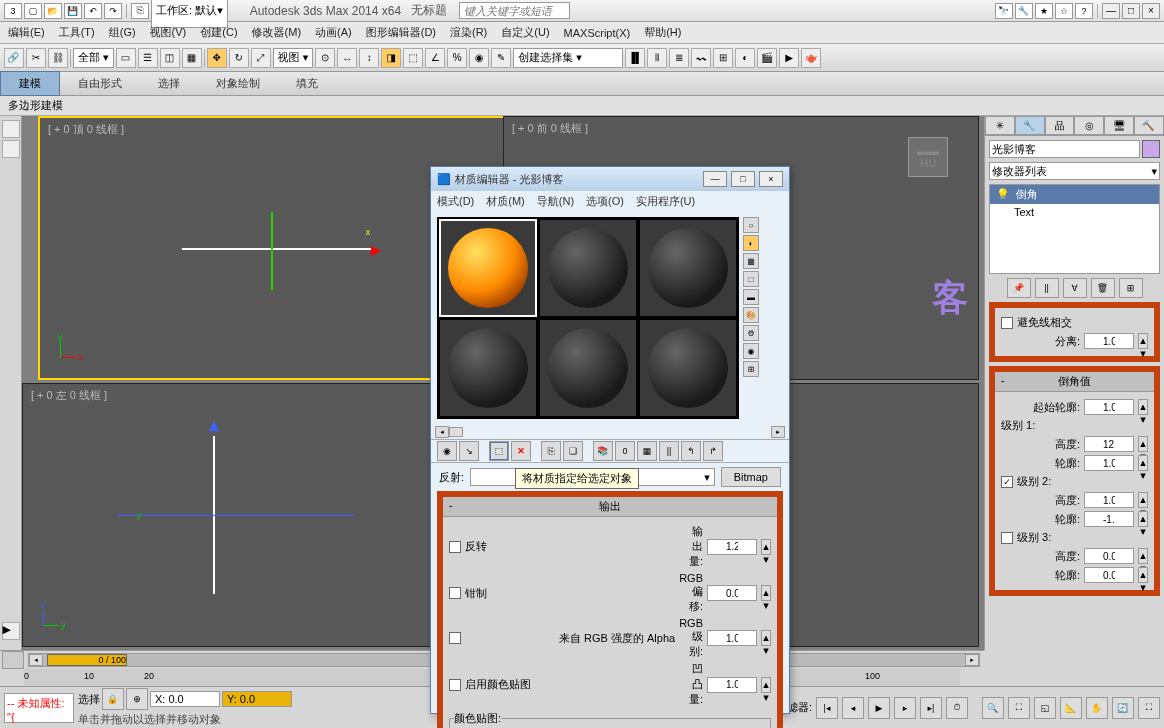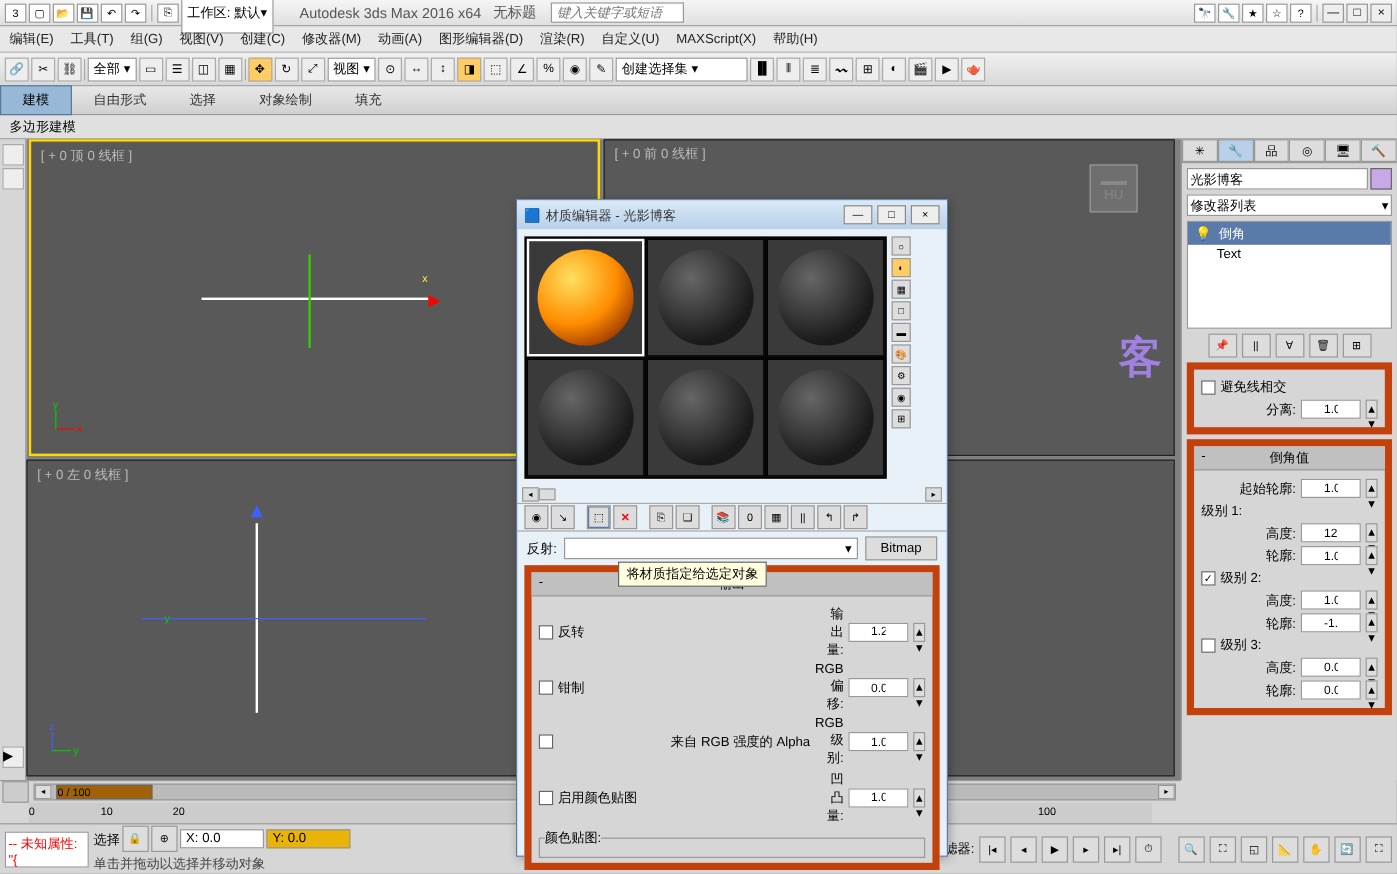--- a/index.html
+++ b/index.html
@@ -22,21 +22,21 @@
 .ribbon .tab.active{background:#98b8d8;color:#000;border:1px solid #5a7a9a}
 .subribbon{height:20px;background:#e0e0e0;display:flex;align-items:center;padding:0 8px;border-bottom:1px solid #aaa}
 .main{position:absolute;top:116px;left:0;right:0;bottom:78px;display:flex}
 .vp-area{flex:1;background:#808080;position:relative}
 .vp-toolbar{position:absolute;left:0;top:0;bottom:0;width:22px;background:#d6d6d6;border-right:1px solid #999;display:flex;flex-direction:column;align-items:center;padding-top:4px;gap:2px}
 .vp-toolbar .vbtn{width:18px;height:18px;border:1px solid #aaa;background:#eee;cursor:pointer}
 .viewports{position:absolute;left:22px;top:0;right:0;bottom:0}
 .viewport{position:absolute;background:#595959;border:1px solid #222}
 .viewport.active{border:2px solid #ffd800}
 .vp-label{position:absolute;top:4px;left:8px;color:#bbb;font-size:11px}
-.vp-tl{left:2px;top:0;width:49.5%;height:49.5%}
+.vp-tl{left:16px;top:0;width:49.5%;height:49.5%}
 .vp-tr{left:50%;top:0;width:49.5%;height:49.5%}
 .vp-bl{left:0;top:50%;width:49.5%;height:49.5%}
 .vp-br{left:50%;top:50%;width:49.5%;height:49.5%}
 .axis{position:absolute;bottom:20px;left:20px;width:30px;height:30px}
 .cmdpanel{width:180px;background:#d6d6d6;border-left:1px solid #999;display:flex;flex-direction:column}
 .cmd-tabs{height:20px;display:flex;border-bottom:1px solid #999}
 .cmd-tabs .ct{flex:1;border:1px solid #999;background:#ddd;display:flex;align-items:center;justify-content:center;font-size:10px;cursor:pointer}
 .cmd-body{flex:1;padding:4px;overflow:hidden}
 .cmd-input{width:100%;border:1px solid #999;background:#fff;height:18px;padding:0 2px;margin-bottom:4px}
 .cmd-dd{width:100%;border:1px solid #999;background:#fff;height:18px;padding:0 2px;margin-bottom:4px;display:flex;align-items:center;justify-content:space-between}
@@ -51,21 +51,21 @@
 .rollout .rb{padding:4px 6px}
 .param{display:flex;align-items:center;gap:4px;margin:3px 0;font-size:11px}
 .param label{flex:1;text-align:right}
 .spinner{width:50px;height:16px;border:1px solid #999;background:#fff;padding:0 18px;font-size:10px}
 .spinbtn{width:10px;height:16px;border:1px solid #999;background:#ddd;font-size:7px;display:flex;flex-direction:column}
 .spinbtn span{flex:1;display:flex;align-items:center;justify-content:center;cursor:pointer}
 .cb{width:12px;height:12px;border:1px solid #666;background:#fff;display:inline-flex;align-items:center;justify-content:center;font-size:9px}
 .timeline{position:absolute;bottom:42px;left:0;right:180px;height:36px;background:#d6d6d6;border-top:1px solid #999}
 .tl-top{height:18px;display:flex;align-items:center}
 .tl-slider{flex:1;height:14px;border:1px solid #999;background:#bbb;margin:0 4px;position:relative}
-.tl-slider .handle{position:absolute;left:0;width:80px;height:12px;background:#a16207;border:1px solid #666;text-align:left;font-size:9px}
+.tl-slider .handle{position:absolute;left:0;width:80px;height:12px;background:#eab308;border:1px solid #666;text-align:right;font-size:9px}
 .tl-ruler{height:18px;background:#ccc;position:relative;margin:0 24px}
 .statusbar{position:absolute;bottom:0;left:0;right:0;height:42px;background:#d6d6d6;border-top:1px solid #999;display:flex;align-items:center;padding:0 4px;gap:4px}
 .statusbar .sbtn{width:22px;height:22px;border:1px solid #999;background:#ddd;cursor:pointer;display:flex;align-items:center;justify-content:center;font-size:9px}
 .statusbar .red{color:red}
 
 .matdlg{position:absolute;left:430px;top:166px;width:360px;height:548px;background:#e8f0f8;border:1px solid #5a7aaa;box-shadow:2px 2px 8px rgba(0,0,0,.3);z-index:100}
 .matdlg .dtitle{height:24px;background:linear-gradient(#daeaf8,#b8d0e8);display:flex;align-items:center;padding:0 6px;gap:4px}
 .matdlg .dtitle .dtxt{flex:1;color:#333}
 .matdlg .dtitle .dbtn{width:24px;height:16px;border:1px solid #888;background:#eee;display:flex;align-items:center;justify-content:center;font-size:9px;cursor:pointer}
 .matdlg .dmenu{height:20px;background:#e8f0f8;display:flex;align-items:center;padding:0 6px;gap:12px;color:#333}
@@ -101,21 +101,21 @@
 <div class="titlebar">
   <div class="ico">3</div>
   <div class="ico">▢</div>
   <div class="ico">📂</div>
   <div class="ico">💾</div>
   <div class="ico">↶</div>
   <div class="ico">↷</div>
   <div class="sep"></div>
   <div class="ico">⎘</div>
   <div class="ws"><span>工作区: 默认</span> ▾</div>
-  <span class="title">Autodesk 3ds Max  2016 x64</span>
+  <span class="title">Autodesk 3ds Max  2014 x64</span>
   <span class="title" style="margin-left:8px">无标题</span>
   <input class="search" placeholder="键入关键字或短语" style="">
   <div class="right">
     <div class="ico">🔭</div>
     <div class="ico">🔧</div>
     <div class="ico">★</div>
     <div class="ico">☆</div>
     <div class="ico">?</div>
     <div class="sep"></div>
     <div class="winbtn">—</div>
@@ -410,20 +410,27 @@
 </div>
 
 <div class="matdlg">
   <div class="dtitle">
     <span>🟦</span>
     <span class="dtxt">材质编辑器 - 光影博客</span>
     <div class="dbtn">—</div>
     <div class="dbtn">□</div>
     <div class="dbtn">×</div>
   </div>
+  <div class="dmenu">
+    <span>模式(D)</span>
+    <span>材质(M)</span>
+    <span>导航(N)</span>
+    <span>选项(O)</span>
+    <span>实用程序(U)</span>
+  </div>
   <div class="slots">
     <div class="slot-grid">
       <div class="slot sel">
           <div class="sphere gold"></div>
         </div>
       <div class="slot">
           <div class="sphere"></div>
         </div>
       <div class="slot">
           <div class="sphere"></div>

